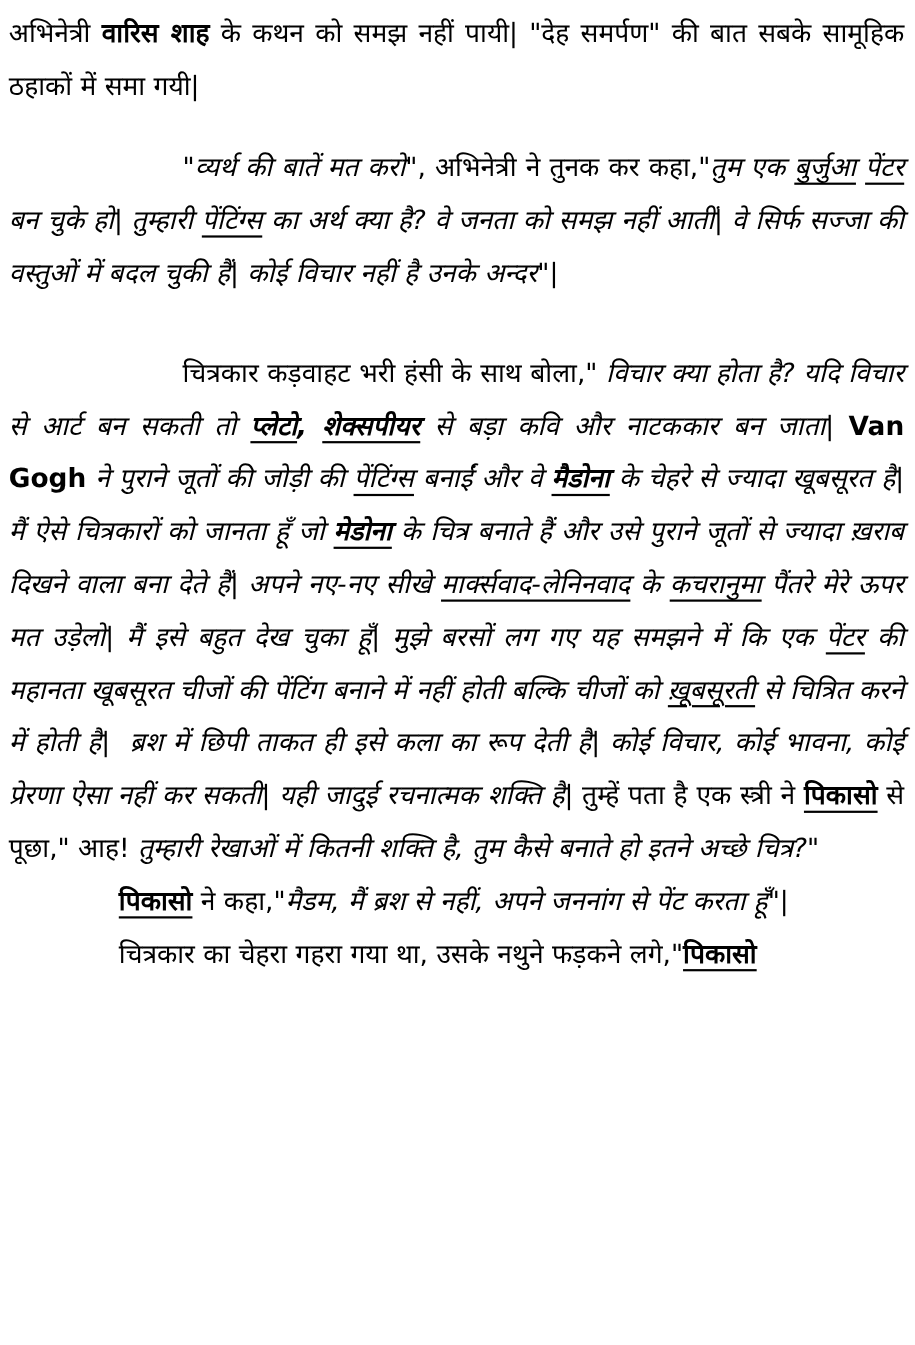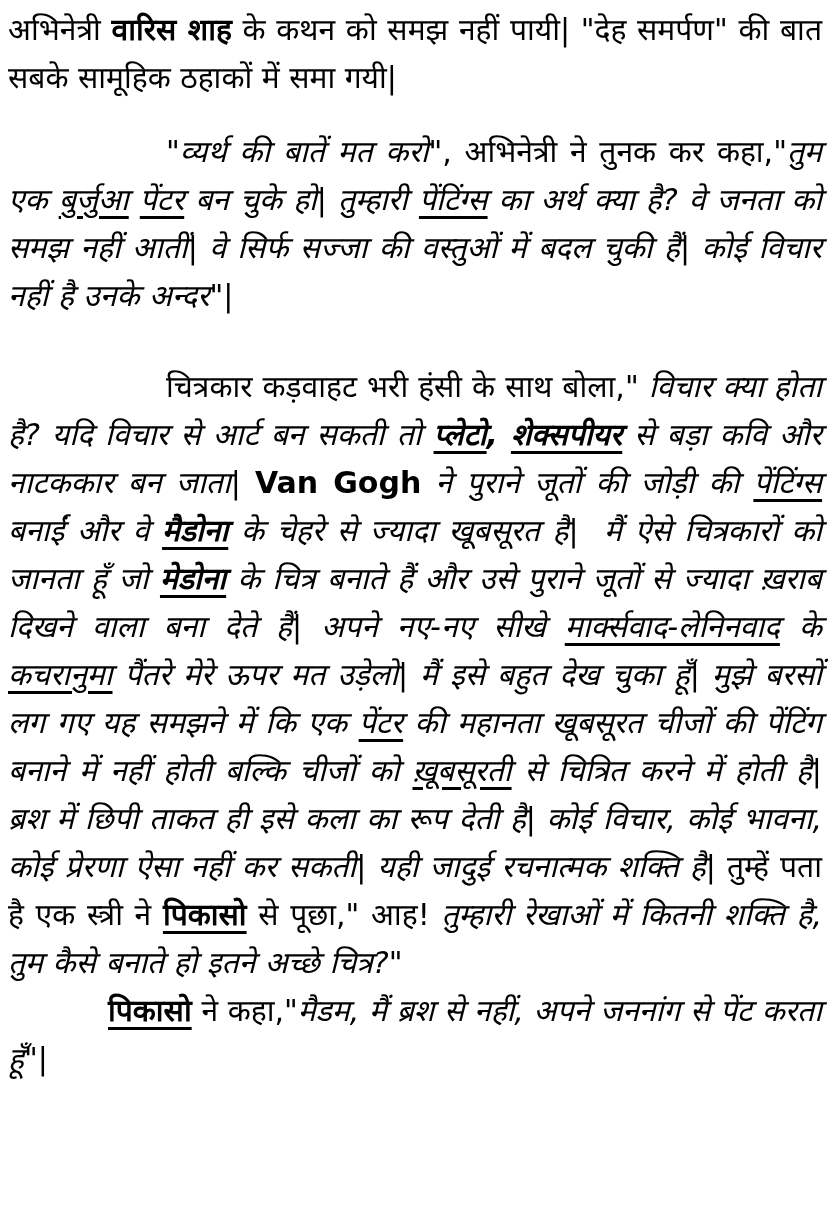--- a/index.html
+++ b/index.html
@@ -13,21 +13,21 @@
   .page {
     box-sizing: border-box;
     width: 832px;
     height: 1223px;
     padding: 6px 10px 0 8px;
     background: #ffffff;
     color: #000000;
   }
   .para {
     margin: 0;
-    font-size: 30px;
+    font-size: 24px;
     line-height: 48px;
     text-align: justify;
     white-space: pre-wrap;
     color: #000000;
   }
   .indent-tab { text-indent: 158px; }
   .indent-sm  { text-indent: 100px; }
   .gap-md { margin-bottom: 26px; }
   .gap-lg { margin-bottom: 43px; }
   .b { font-weight: bold; }
@@ -43,14 +43,15 @@
 </style>
 </head>
 <body>
 
 <div class="page">
   <div>
       <p class="para gap-md"><span>अभिनेत्री </span><span class="b">वारिस शाह</span><span> के कथन को समझ नहीं पायी| "देह समर्पण" की बात सबके सामूहिक ठहाकों में समा गयी|</span></p>
       <p class="para indent-tab gap-lg"><span>"</span><span class="i">व्यर्थ की बातें मत करो</span><span>", अभिनेत्री ने तुनक कर कहा,"</span><span class="i">तुम एक </span><span class="i sp">बुर्जुआ</span><span class="i"> </span><span class="i sp">पेंटर</span><span class="i"> बन चुके हो| तुम्हारी </span><span class="i sp">पेंटिंग्स</span><span class="i"> का अर्थ क्या है? वे जनता को समझ नहीं आतीं| वे सिर्फ सज्जा की वस्तुओं में बदल चुकी हैं| कोई विचार नहीं है उनके अन्दर</span><span>"|</span></p>
       <p class="para indent-tab"><span>चित्रकार कड़वाहट भरी हंसी के साथ बोला,"</span><span class="i"> विचार क्या होता है? यदि विचार से आर्ट बन सकती तो </span><span class="b i sp">प्लेटो</span><span class="b i">, </span><span class="b i sp">शेक्सपीयर</span><span class="i"> से बड़ा कवि और नाटककार बन जाता| </span><span class="b">Van Gogh</span><span class="i"> ने पुराने जूतों की जोड़ी की </span><span class="i sp">पेंटिंग्स</span><span class="i"> बनाईं और वे </span><span class="b i sp">मैडोना</span><span class="i"> के चेहरे से ज्यादा खूबसूरत है|  मैं ऐसे चित्रकारों को जानता हूँ जो </span><span class="b i sp">मेडोना</span><span class="i"> के चित्र बनाते हैं और उसे पुराने जूतों से ज्यादा ख़राब दिखने वाला बना देते हैं| अपने नए-नए सीखे </span><span class="i sp">मार्क्सवाद-लेनिनवाद</span><span class="i"> के </span><span class="i sp">कचरानुमा</span><span class="i"> पैंतरे मेरे ऊपर मत उड़ेलो| मैं इसे बहुत देख चुका हूँ| मुझे बरसों लग गए यह समझने में कि एक </span><span class="i sp">पेंटर</span><span class="i"> की महानता खूबसूरत चीजों की पेंटिंग बनाने में नहीं होती बल्कि चीजों को </span><span class="i sp">ख़ूबसूरती</span><span class="i"> से चित्रित करने में होती है|  ब्रश में छिपी ताकत ही इसे कला का रूप देती है| कोई विचार, कोई भावना, कोई प्रेरणा ऐसा नहीं कर सकती| यही जादुई रचनात्मक शक्ति है| </span><span>तुम्हें पता है एक स्त्री ने </span><span class="b sp">पिकासो</span><span> से पूछा," आह! </span><span class="i">तुम्हारी रेखाओं में कितनी शक्ति है, तुम कैसे बनाते हो इतने अच्छे चित्र?</span><span>"</span></p>
       <p class="para indent-sm"><span class="b sp">पिकासो</span><span> ने कहा,"</span><span class="i">मैडम, मैं ब्रश से नहीं, अपने जननांग से पेंट करता हूँ</span><span>"|</span></p>
+      <p class="para indent-sm"><span>चित्रकार का चेहरा गहरा गया था, उसके नथुने फड़कने लगे,"</span><span class="b sp">पिकासो</span></p>
     </div>
 </div>
 
 </body></html>

